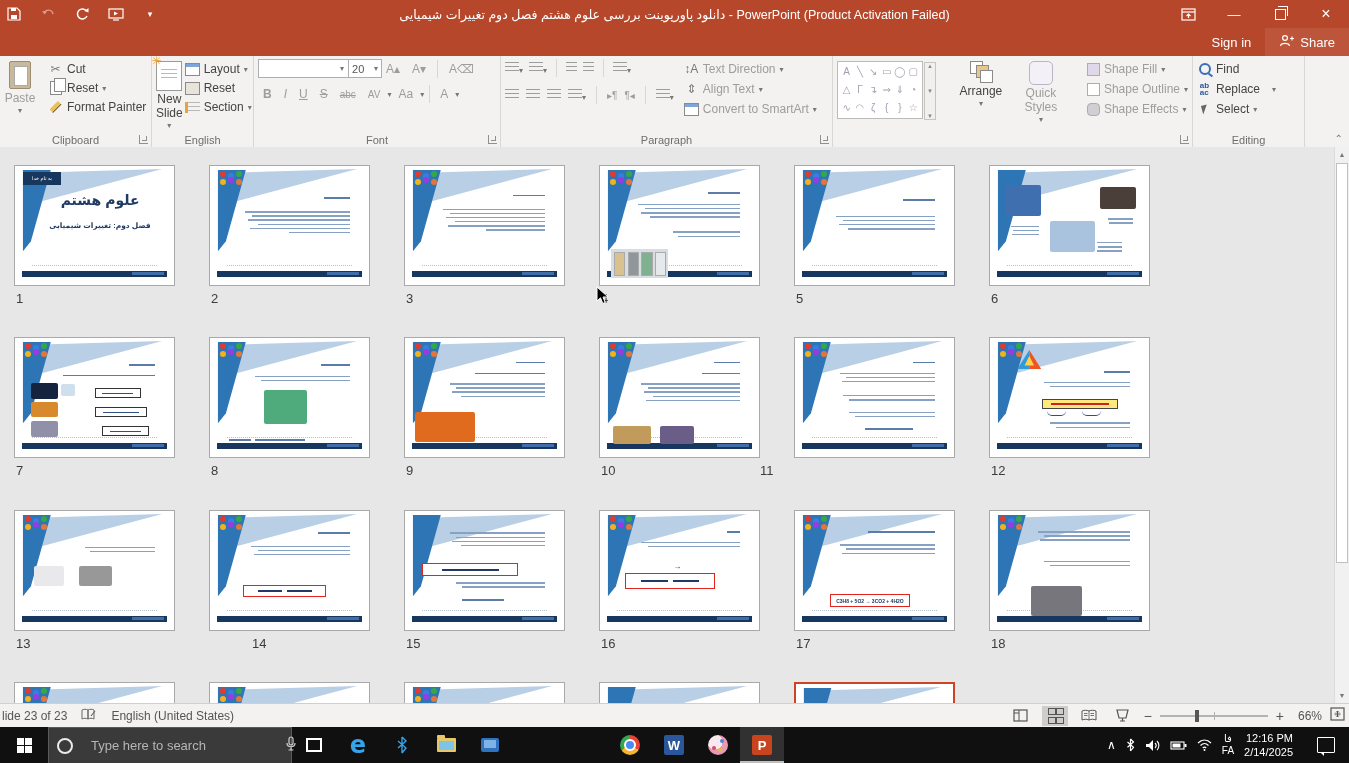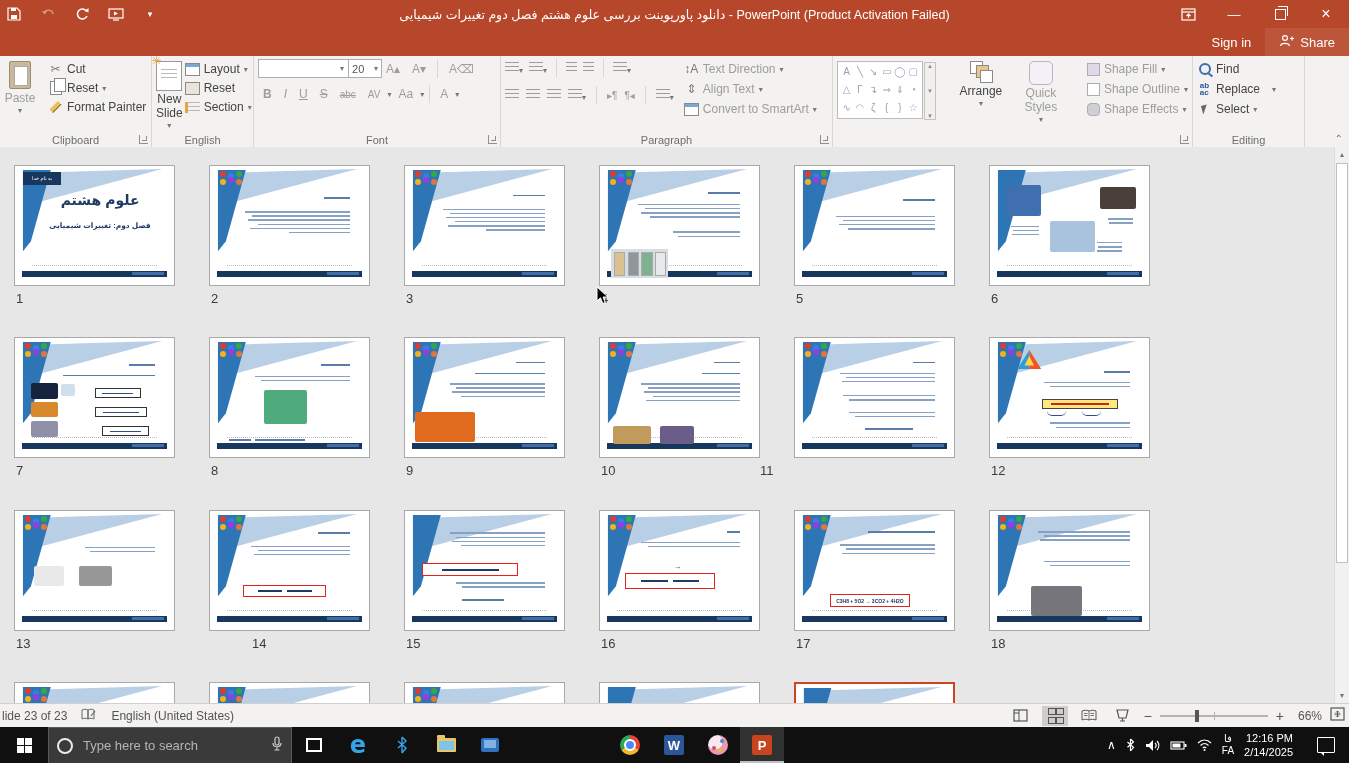--- a/index.html
+++ b/index.html
@@ -115,21 +115,21 @@
   .sorter-ic i{width:6px;height:5px;border:1px solid #555;}
   .zoomtrack{position:relative;width:108px;height:2px;background:#b5b3b0;}
   .zoomtick{position:absolute;left:50%;top:-3px;width:1px;height:8px;background:#b5b3b0;}
   .zoomthumb{position:absolute;left:33%;top:-5px;width:4px;height:12px;background:#565656;}
 
   
   .taskbar{position:absolute;left:0;top:727px;width:1349px;height:36px;background:#101010;display:flex;align-items:stretch;color:#fff;}
   .startbtn{width:48px;display:flex;align-items:center;justify-content:center;}
   .winlogo{display:grid;grid-template-columns:7px 7px;grid-gap:1px;transform:none;}
   .winlogo i{width:7px;height:7px;background:#fff;}
-  .searchbox{width:244px;background:#3a3a3a;border:1px solid #5a5a5a;border-bottom:none;display:flex;align-items:center;gap:8px;padding:0 8px;box-sizing:border-box;}
+  .searchbox{width:244px;background:#3a3a3a;border:1px solid #5a5a5a;border-bottom:none;display:flex;align-items:center;gap:16px;padding:0 8px;box-sizing:border-box;}
   .cortana{width:16px;height:16px;border:2px solid #eaeaea;border-radius:50%;box-sizing:border-box;flex:none;}
   .searchbox input{flex:1;background:transparent;border:none;outline:none;color:#cfcfcf;font-size:13px;font-family:"Liberation Sans",sans-serif;}
   .searchbox input::placeholder{color:#b5b5b5;}
   .tb-ic{width:44px;display:flex;align-items:center;justify-content:center;font-size:17px;}
   .tb-ic.activeapp{background:rgba(255,255,255,.14);box-shadow:inset 0 -2px 0 #c0c0c0;}
   .taskview{width:16px;height:14px;border:2px solid #fff;position:relative;box-sizing:border-box;}
   .edge-e{color:#35a4e8;font-size:24px;font-weight:bold;font-family:"DejaVu Sans",sans-serif;}
   .folder{width:19px;height:14px;background:#e8c66a;border-radius:1px;position:relative;}
   .folder:before{content:"";position:absolute;left:0;top:-3px;width:8px;height:3px;background:#e8c66a;border-radius:1px 1px 0 0;}
   .folder:after{content:"";position:absolute;left:2px;top:3px;right:2px;bottom:2px;background:#7ec3e8;}

